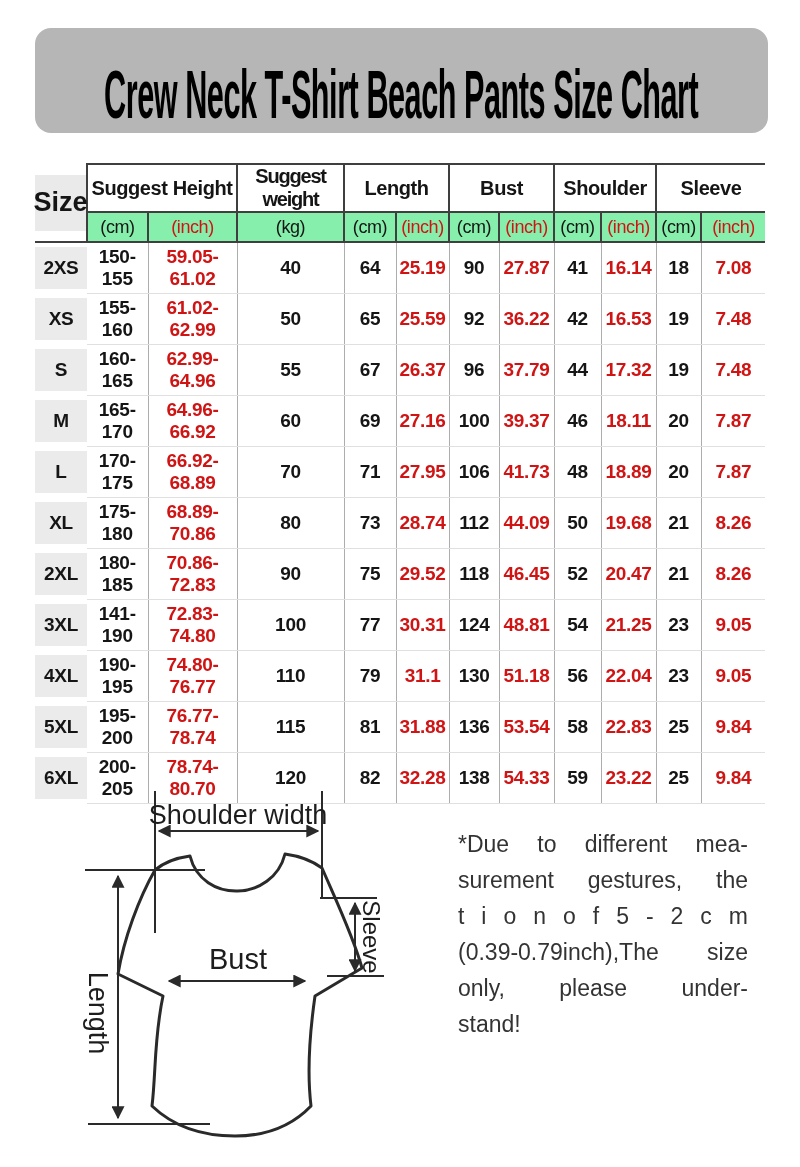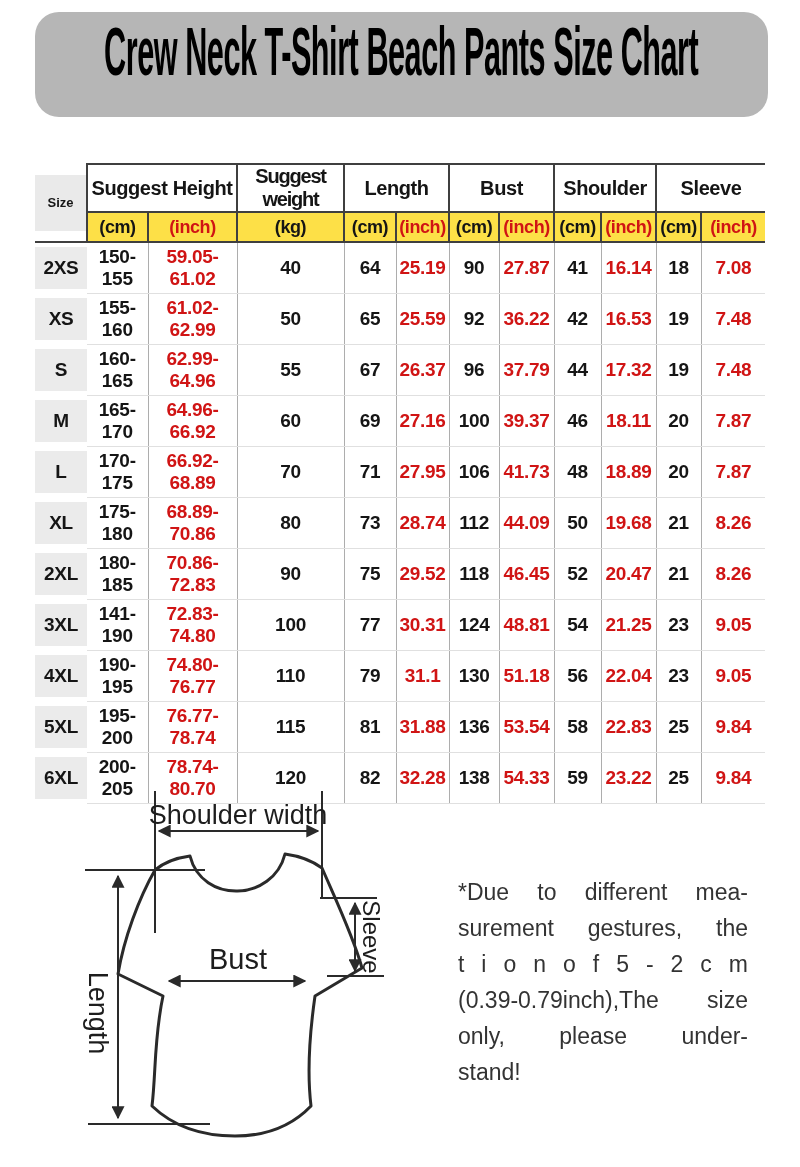--- a/index.html
+++ b/index.html
@@ -1,50 +1,50 @@
 <!DOCTYPE html>
 <html><head>
 <meta charset="utf-8">
 <style>
   html,body{margin:0;padding:0;background:#fff;}
   #page{position:relative;width:800px;height:1167px;background:#ffffff;overflow:hidden;
         font-family:"Liberation Sans",sans-serif;}
 
   
-  .banner{position:absolute;left:35px;top:12px;width:733px;height:105px;
-          background:#b6b6b6;border-radius:24px;display:flex;align-items:flex-start;justify-content:center;}
+  .banner{position:absolute;left:35px;top:28px;width:733px;height:105px;
+          background:#b6b6b6;border-radius:16px;display:flex;align-items:flex-end;justify-content:center;}
   .banner .title{display:inline-block;white-space:nowrap;font-weight:700;font-size:68px;
           color:#000;transform:scaleX(0.45);transform-origin:50% 50%;letter-spacing:-1px;}
 
   
   table.size-table{position:absolute;left:35px;top:163px;width:730px;border-collapse:collapse;
           table-layout:fixed;text-align:center;color:#151515;}
   .size-table th,.size-table td{padding:0;}
   .grp{border-top:2px solid #3f3f3f;border-bottom:2px solid #3f3f3f;border-left:2px solid #3f3f3f;
           height:35px;font-size:20px;font-weight:700;background:#fff;letter-spacing:-0.4px;}
   .grp.wt{letter-spacing:-1.2px;margin-left:24px;}
   .unit{border-left:2px solid #3f3f3f;border-bottom:2px solid #3f3f3f;height:28px;
-          font-size:18px;font-weight:700;background:#fde047;letter-spacing:-0.4px;}
+          font-size:18px;font-weight:400;background:#86efac;letter-spacing:-0.4px;}
   .size-head{background:#fff;border-bottom:2px solid #3f3f3f;padding:3px 1px 3px 0;}
   .size-head-chip{height:100%;min-height:56px;background:#eaeaea;display:flex;align-items:center;
-          justify-content:center;font-size:13px;font-weight:700;}
+          justify-content:center;font-size:27px;font-weight:700;}
   .size-table td{height:50px;font-size:19px;font-weight:700;letter-spacing:-0.3px;
           border-bottom:1px solid #e0e0e0;background:#fff;}
   .size-table td.bl{border-left:1px solid #adadad;}
   .size-table td.red, .unit.red{color:#d01414;}
   td.size-col{border-bottom:none;}
   .size-chip{height:42px;line-height:42px;background:#ebebeb;margin:4px 0;}
 
   
   svg.diagram{position:absolute;left:30px;top:788px;width:400px;height:375px;}
   svg.diagram text{font-family:"Liberation Sans",sans-serif;fill:#1d1d1d;}
 
   
   .note{position:absolute;left:458px;top:826px;width:290px;color:#333;
-        font-size:23px;line-height:36px;margin-top:48px;}
+        font-size:23px;line-height:36px;}
   .note .line{white-space:nowrap;text-align:justify;text-align-last:justify;}
   .note .line.last{text-align-last:left;}
 </style>
 </head>
 <body>
 
 <div id="page">
 
   <div class="banner">
     <span class="title">Crew Neck T-Shirt Beach Pants Size Chart</span>

